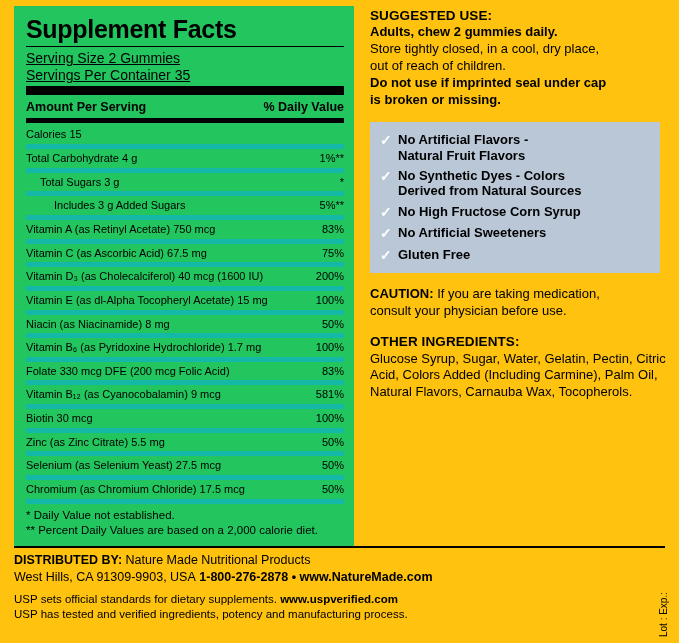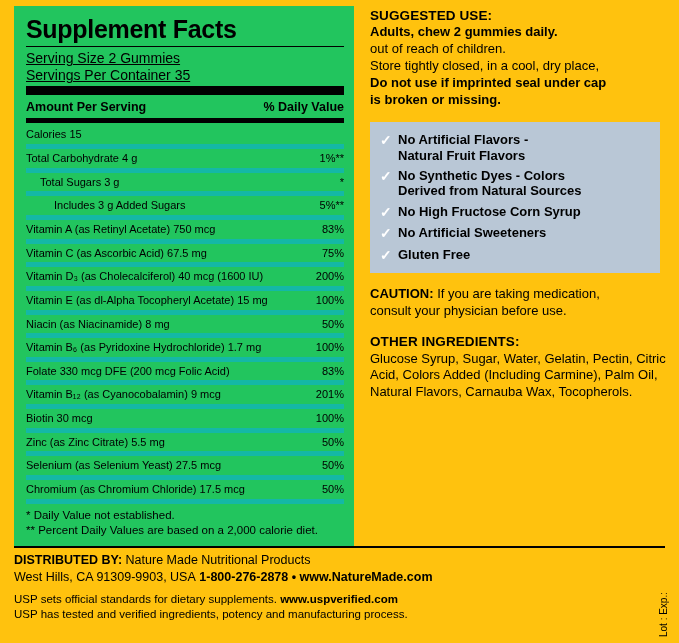--- a/index.html
+++ b/index.html
@@ -232,21 +232,21 @@
         <div class="nut-row">
           <span class="name">Vitamin B₆ (as Pyridoxine Hydrochloride)  1.7 mg</span>
           <span class="dv">100%</span>
         </div>
         <div class="nut-row">
           <span class="name">Folate 330 mcg DFE (200 mcg Folic Acid)</span>
           <span class="dv">83%</span>
         </div>
         <div class="nut-row">
           <span class="name">Vitamin B₁₂ (as Cyanocobalamin)  9 mcg</span>
-          <span class="dv">201%</span>
+          <span class="dv">581%</span>
         </div>
         <div class="nut-row">
           <span class="name">Biotin  30 mcg</span>
           <span class="dv">100%</span>
         </div>
         <div class="nut-row">
           <span class="name">Zinc (as Zinc Citrate)  5.5 mg</span>
           <span class="dv">50%</span>
         </div>
         <div class="nut-row">
@@ -264,22 +264,22 @@
       <div>** Percent Daily Values are based on a 2,000 calorie diet.</div>
     </div>
   </div>
 
   <div class="panel-right">
 
     <div>
       <div class="sec-head">SUGGESTED USE:</div>
       <div class="sec-body">
         <div><b>Adults, chew 2 gummies daily.</b></div>
+        <div>Store tightly closed, in a cool, dry place,</div>
         <div>out of reach of children.</div>
-        <div>Store tightly closed, in a cool, dry place,</div>
         <div><b>Do not use if imprinted seal under cap</b></div>
         <div><b>is broken or missing.</b></div>
       </div>
     </div>
 
     <div class="claims" id="claims-box">
         <div class="claim">
           <span class="check">✓</span>
           <span style="white-space: pre-line;">No Artificial Flavors -
 Natural Fruit Flavors</span>

